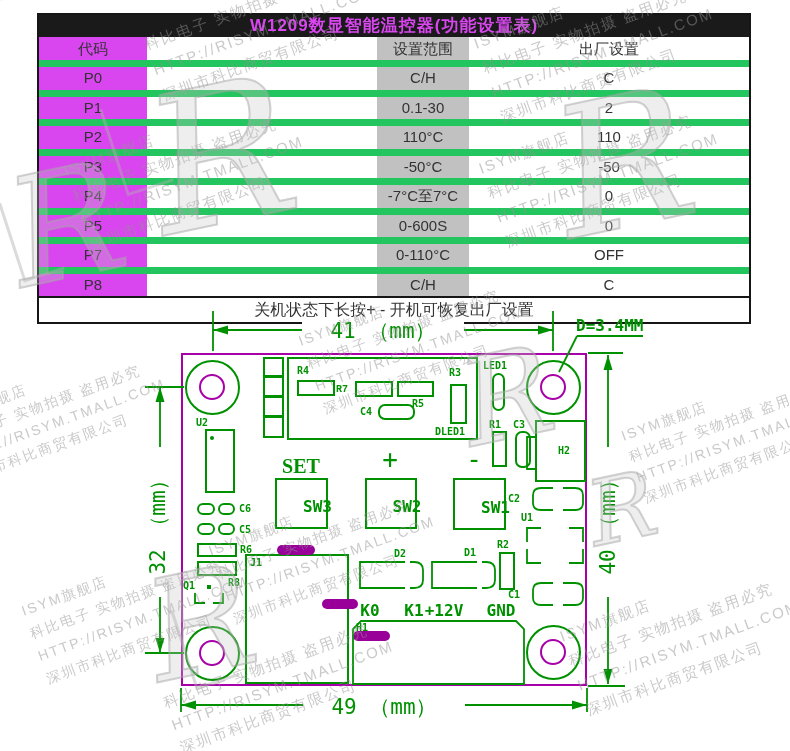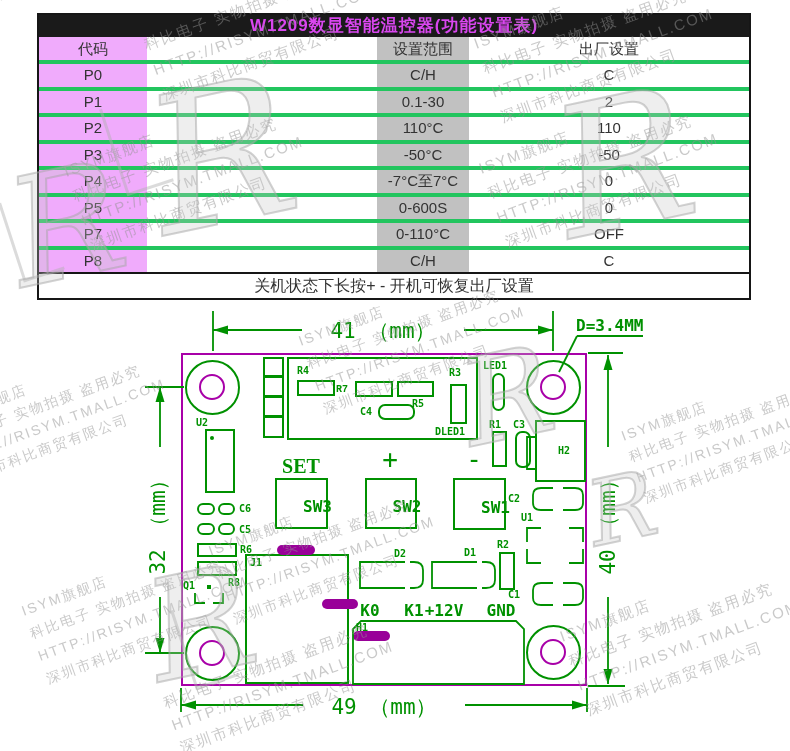--- a/index.html
+++ b/index.html
@@ -3,24 +3,24 @@
 <meta charset="utf-8">
 <style>
   html,body{margin:0;padding:0;background:#fff;}
   #app{position:relative;width:790px;height:751px;background:#fff;overflow:hidden;
        font-family:"Liberation Sans","DejaVu Sans",sans-serif;}
   
   #spec-table{position:absolute;left:37px;top:13px;width:714px;z-index:10;
               border:2px solid #161616;box-sizing:border-box;color:#333;}
   .t-title{height:22px;line-height:22px;background:#1a1a1a;color:#d946ef;text-align:center;
            font-size:17px;font-weight:bold;letter-spacing:1px;}
-  .t-row{display:flex;border-top:4px solid #22c55e;height:22.5px;line-height:22.5px;font-size:15px;text-align:center;}
+  .t-row{display:flex;border-top:7px solid #22c55e;height:22.5px;line-height:22.5px;font-size:15px;text-align:center;}
   .t-row.header{height:23px;line-height:23px;border-top:none;}
   .cell{overflow:hidden;white-space:nowrap;}
-  .c1{width:108px;background:#f0abfc;}
+  .c1{width:108px;background:#d946ef;}
   .c2{width:230px;background:#fff;margin-top:40px;}
   .c3{width:92px;background:#c1c1c1;}
   .c4{flex:1;background:#fff;}
   .t-footer{border-top:2px solid #161616;height:24px;line-height:24px;background:#fff;
             text-align:center;font-size:16px;}
   
   .grect{position:absolute;border:2px solid #009100;box-sizing:border-box;z-index:20;}
   .stadium{border-radius:7px;}
   .hole-o{position:absolute;width:55px;height:55px;border:2px solid #009100;border-radius:50%;box-sizing:border-box;z-index:20;}
   .hole-i{position:absolute;width:26px;height:26px;border:2px solid #a800a8;border-radius:50%;box-sizing:border-box;z-index:21;}

